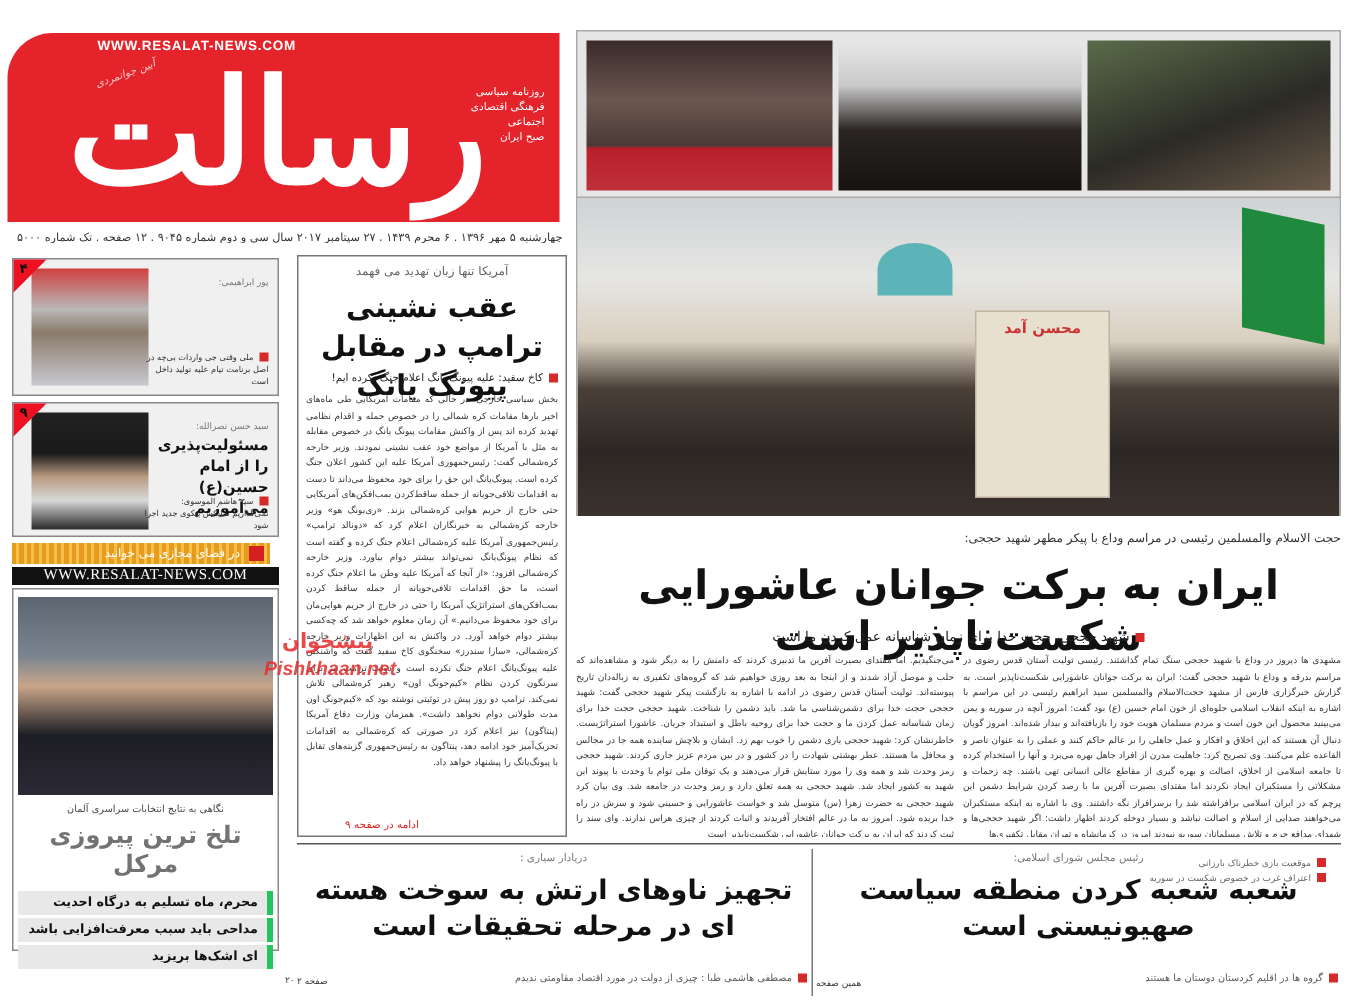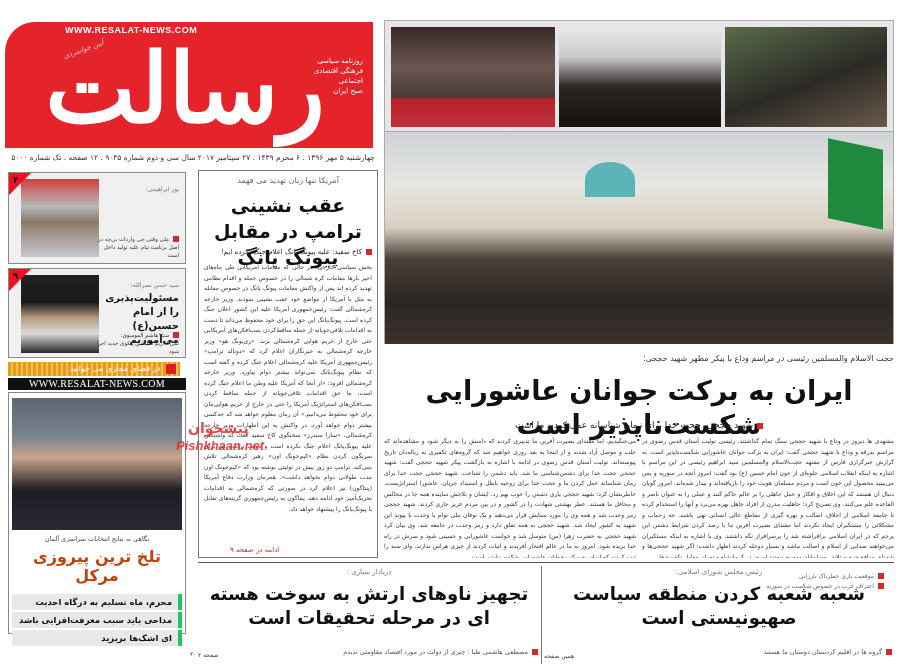--- a/index.html
+++ b/index.html
@@ -58,21 +58,21 @@
   .side-sub { position: absolute; right: 6px; top: 62px; width: 84px; font-size: 5.5px; color: #333; text-align: right; line-height: 8px; }
 
   #orange-bar { left: 8px; top: 362px; width: 172px; height: 14px; background: repeating-linear-gradient(90deg, #e69b1f 0 3px, #f4c04a 3px 5px); }
   #orange-bar-label { right: 20px; top: 0; color: #fff; font-size: 8px; line-height: 14px; }
   #orange-bar-square { right: 4px; top: 2px; width: 10px; height: 10px; background: #d62020; }
   #black-url { left: 8px; top: 378px; width: 178px; height: 12px; background: #111; color: #fff; font-family: "Liberation Serif", serif; font-size: 10px; line-height: 12px; text-align: center; direction: ltr; letter-spacing: 0.3px; }
 
   #merkel-box { left: 8px; top: 392px; width: 178px; height: 242px; border: 1px solid #888; background: #fff; }
   #merkel-photo { left: 12px; top: 398px; width: 170px; height: 132px; background: linear-gradient(180deg, #5c6670 0%, #7b8590 30%, #c9a58a 45%, #1d1d24 70%, #2b2a35 100%); }
   #merkel-kicker { left: 12px; top: 535px; width: 170px; font-size: 6.5px; color: #444; text-align: center; }
-  #merkel-head { left: 12px; top: 547px; width: 170px; font-size: 16px; font-weight: bold; color: #c2410c; text-align: center; }
+  #merkel-head { left: 12px; top: 547px; width: 170px; font-size: 16px; font-weight: bold; color: #737373; text-align: center; }
   .m-sub { position: absolute; right: 14px; width: 160px; font-size: 6px; color: #666; text-align: right; }
   #merkel-sub1 { top: 572px; }
   #merkel-sub2 { top: 582px; }
   .gray-row { position: absolute; left: 12px; width: 170px; height: 16px; background: #e8e8e8; border-right: 4px solid #22c55e; font-size: 8.5px; font-weight: bold; color: #111; text-align: right; padding-right: 6px; line-height: 16px; }
   #gray1 { top: 594px; }
   #gray2 { top: 612px; }
   #gray3 { top: 630px; }
   #left-page-ref { left: 190px; top: 650px; font-size: 6px; color: #333; }
 
   
@@ -111,20 +111,23 @@
 
 <div id="top-photos" class="abs">
   <div id="tp1" class="tphoto"></div>
   <div id="tp2" class="tphoto"></div>
   <div id="tp3" class="tphoto"></div>
 </div>
 
 <div id="main-photo" class="abs">
   <div id="dome" class="abs"></div>
   <div id="flag" class="abs"></div>
+  <div id="poster" class="abs">
+    <div id="poster-title">محسن آمد</div>
+  </div>
 </div>
 
 <div id="main-kicker" class="abs">حجت الاسلام والمسلمین رئیسی در مراسم وداع با پیکر مطهر شهید حججی:</div>
 <div id="main-headline" class="abs">ایران به برکت جوانان عاشورایی شکست‌ناپذیر است</div>
 <div id="main-sub" class="abs"><span class="bullet"></span><span>شهید حججی، حجت خدا برای زمان شناسانه عمل کردن ما است</span></div>
 <div id="main-col-right" class="abs body-text">مشهدی ها دیروز در وداع با شهید حججی سنگ تمام گذاشتند. رئیسی تولیت آستان قدس رضوی در مراسم بدرقه و وداع با شهید حججی گفت: ایران به برکت جوانان عاشورایی شکست‌ناپذیر است. به گزارش خبرگزاری فارس از مشهد حجت‌الاسلام والمسلمین سید ابراهیم رئیسی در این مراسم با اشاره به اینکه انقلاب اسلامی جلوه‌ای از خون امام حسین (ع) بود گفت: امروز آنچه در سوریه و یمن می‌بینید محصول این خون است و مردم مسلمان هویت خود را بازیافته‌اند و بیدار شده‌اند. امروز گویان دنبال آن هستند که این اخلاق و افکار و عمل جاهلی را بر عالم حاکم کنند و عملی را به عنوان ناصر و القاعده علم می‌کنند. وی تصریح کرد: جاهلیت مدرن از افراد جاهل بهره می‌برد و آنها را استخدام کرده تا جامعه اسلامی از اخلاق، اصالت و بهره گیری از مقاطع عالی انسانی تهی باشند. چه زحمات و مشکلاتی را مستکبران ایجاد نکردند اما مقتدای بصیرت آفرین ما با رصد کردن شرایط دشمن این پرچم که در ایران اسلامی برافراشته شد را برسرافراز نگه داشتند. وی با اشاره به اینکه مستکبران می‌خواهند صدایی از اسلام و اصالت نباشد و بسیار دوخله کردند اظهار داشت: اگر شهید حججی‌ها و شهدای مدافع حرم و تلاش مسلمانان سوریه نبودند امروز در کرمانشاه و تهران مقابل تکفیری‌ها</div>
 <div id="main-col-left" class="abs body-text">می‌جنگیدیم. اما مقتدای بصیرت آفرین ما تدبیری کردند که دامنش را به دیگر شود و مشاهده‌اند که حلب و موصل آزاد شدند و از اینجا به بعد روزی خواهیم شد که گروه‌های تکفیری به زباله‌دان تاریخ پیوسته‌اند. تولیت آستان قدس رضوی در ادامه با اشاره به بازگشت پیکر شهید حججی گفت: شهید حججی حجت خدا برای دشمن‌شناسی ما شد. باید دشمن را شناخت. شهید حججی حجت خدا برای زمان شناسانه عمل کردن ما و حجت خدا برای روحیه باطل و استبداد جریان. عاشورا استراتژیست. خاطرنشان کرد: شهید حججی یاری دشمن را خوب بهم زد. ایشان و بلاچش ساینده همه جا در مجالس و محافل ما هستند. عطر بهشتی شهادت را در کشور و در بین مردم عزیز جاری کردند. شهید حججی رمز وحدت شد و همه وی را مورد ستایش قرار می‌دهند و یک توفان ملی توام با وحدت با پیوند این شهید به کشور ایجاد شد. شهید حججی به همه تعلق دارد و رمز وحدت در جامعه شد. وی بیان کرد شهید حججی به حضرت زهرا (س) متوسل شد و خواست عاشورایی و حسینی شود و سرش در راه خدا بریده شود. امروز به ما در عالم افتخار آفریدند و اثبات کردند از چیزی هراس ندارند. وای سند را ثبت کردند که ایران به برکت جوانان عاشورایی شکست‌ناپذیر است</div>
 
 <div id="mid-box" class="abs"></div>
 <div id="mid-kicker" class="abs">آمریکا تنها زبان تهدید می فهمد</div>

